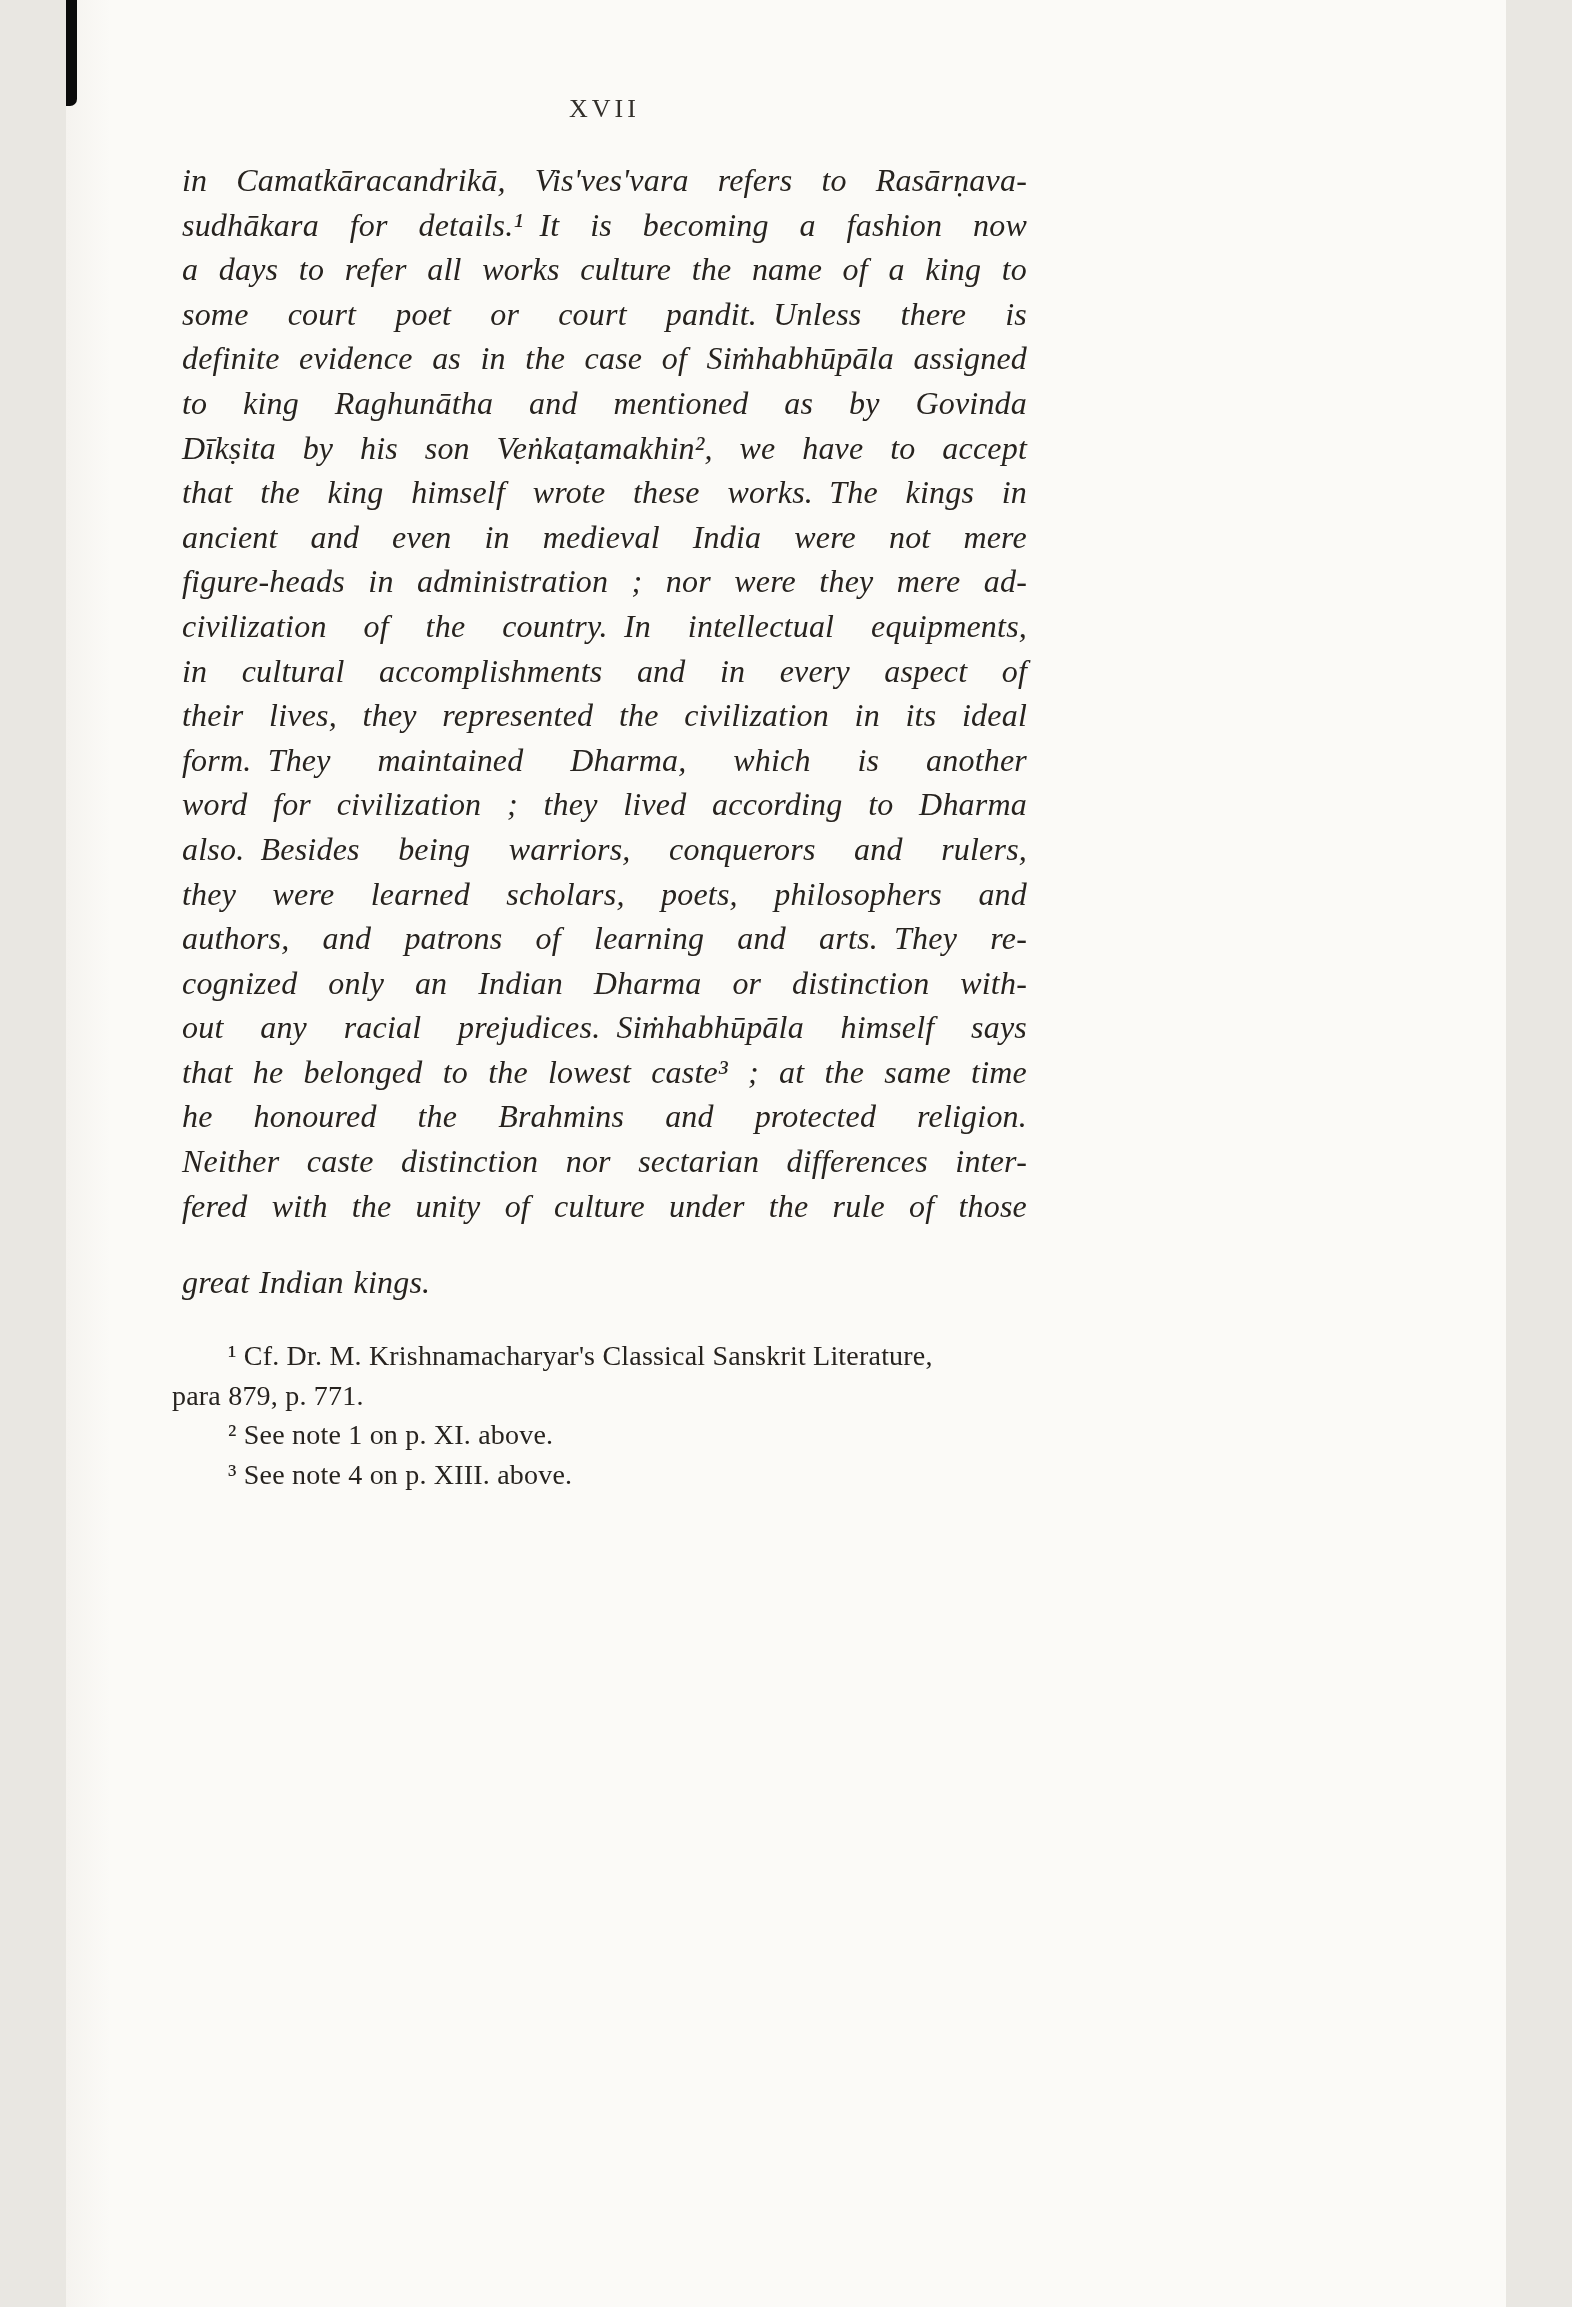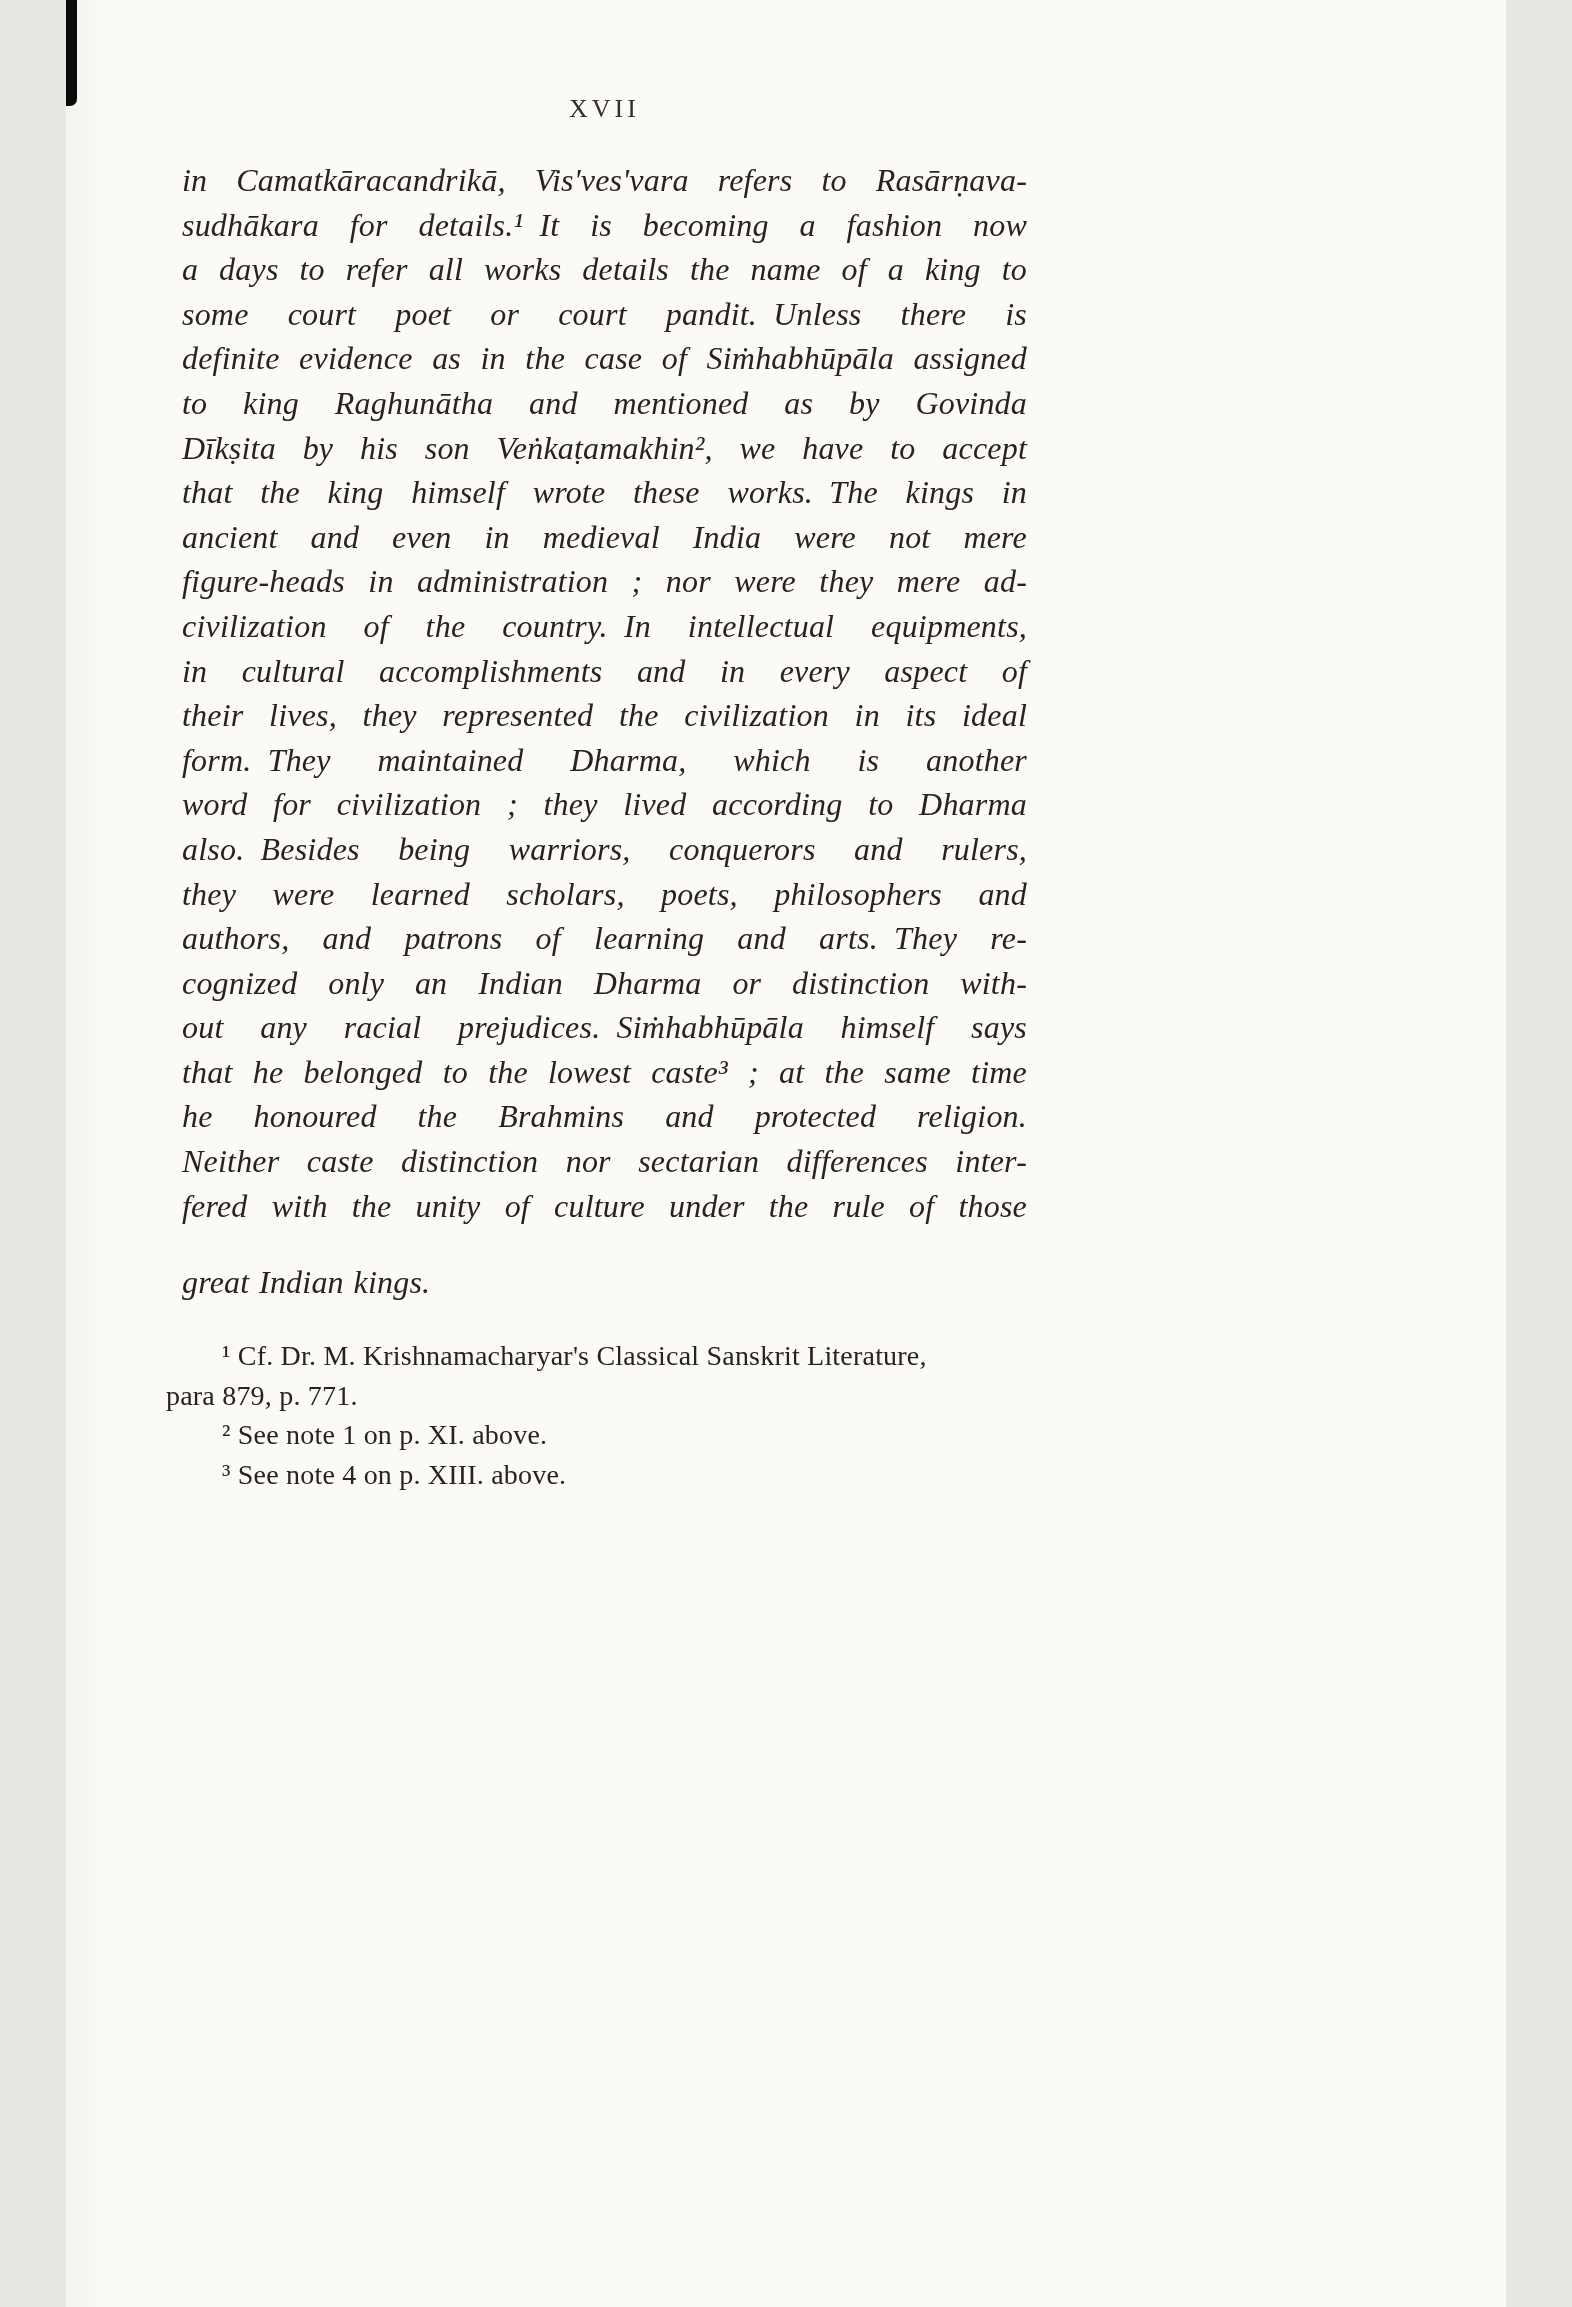--- a/index.html
+++ b/index.html
@@ -51,21 +51,21 @@
     text-align-last: justify;
     word-spacing: 1.5px;
     letter-spacing: 0.2px;
   }
   .line.para-last {
     text-align-last: left;
     margin-top: 32px;
   }
   .footnotes {
     position: absolute;
-    left: 100px;
+    left: 106px;
     top: 1336px;
     width: 845px;
   }
   .fn-line {
     font-size: 28px;
     line-height: 39.5px;
     letter-spacing: 0.2px;
   }
   .fn-line.indent {
     padding-left: 56px;
@@ -76,21 +76,21 @@
 
 <div class="page">
 
   <div class="artifact-topleft"></div>
 
   <div class="page-number">XVII</div>
 
   <div class="text-block">
     <div class="line">in Camatkāracandrikā, Vis'ves'vara refers to Rasārṇava-</div>
     <div class="line">sudhākara for details.¹ It is becoming a fashion now</div>
-    <div class="line">a days to refer all works details the name of a king to</div>
+    <div class="line">a days to refer all works culture the name of a king to</div>
     <div class="line">some court poet or court pandit. Unless there is</div>
     <div class="line">definite evidence as in the case of Siṁhabhūpāla assigned</div>
     <div class="line">to king Raghunātha and mentioned as by Govinda</div>
     <div class="line">Dīkṣita by his son Veṅkaṭamakhin², we have to accept</div>
     <div class="line">that the king himself wrote these works. The kings in</div>
     <div class="line">ancient and even in medieval India were not mere</div>
     <div class="line">figure-heads in administration ; nor were they mere ad-</div>
     <div class="line">civilization of the country. In intellectual equipments,</div>
     <div class="line">in cultural accomplishments and in every aspect of</div>
     <div class="line">their lives, they represented the civilization in its ideal</div>

